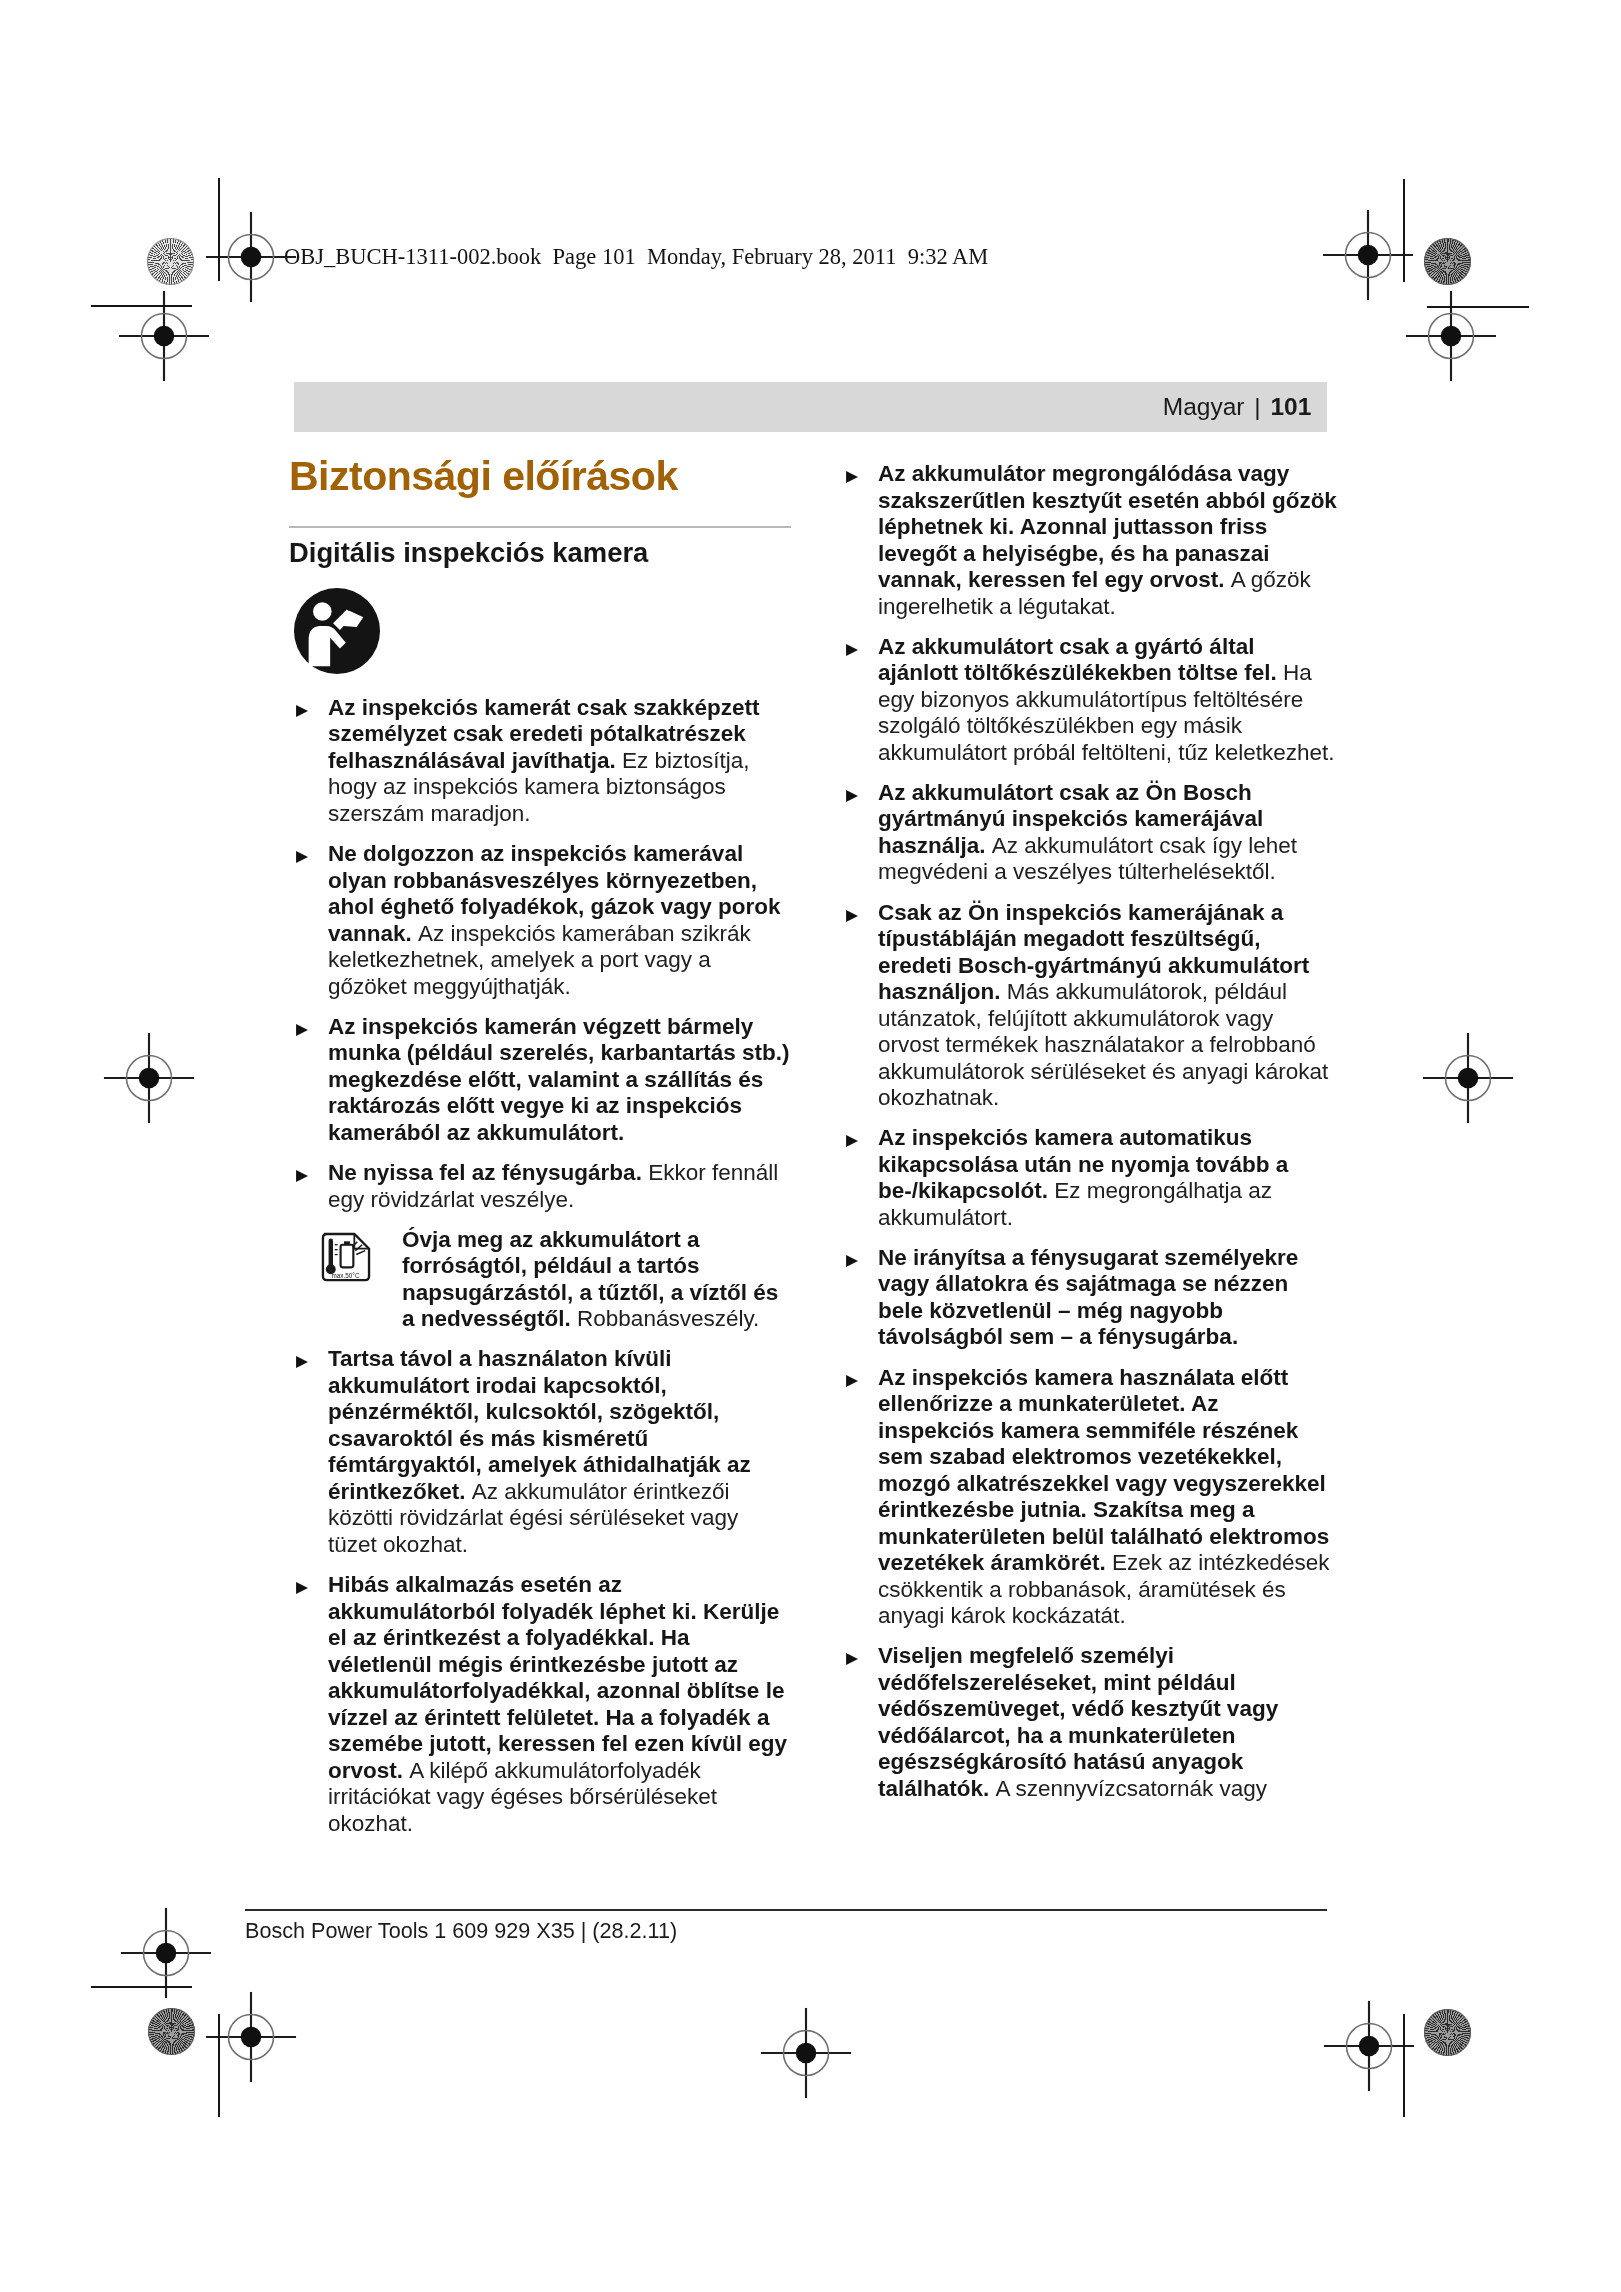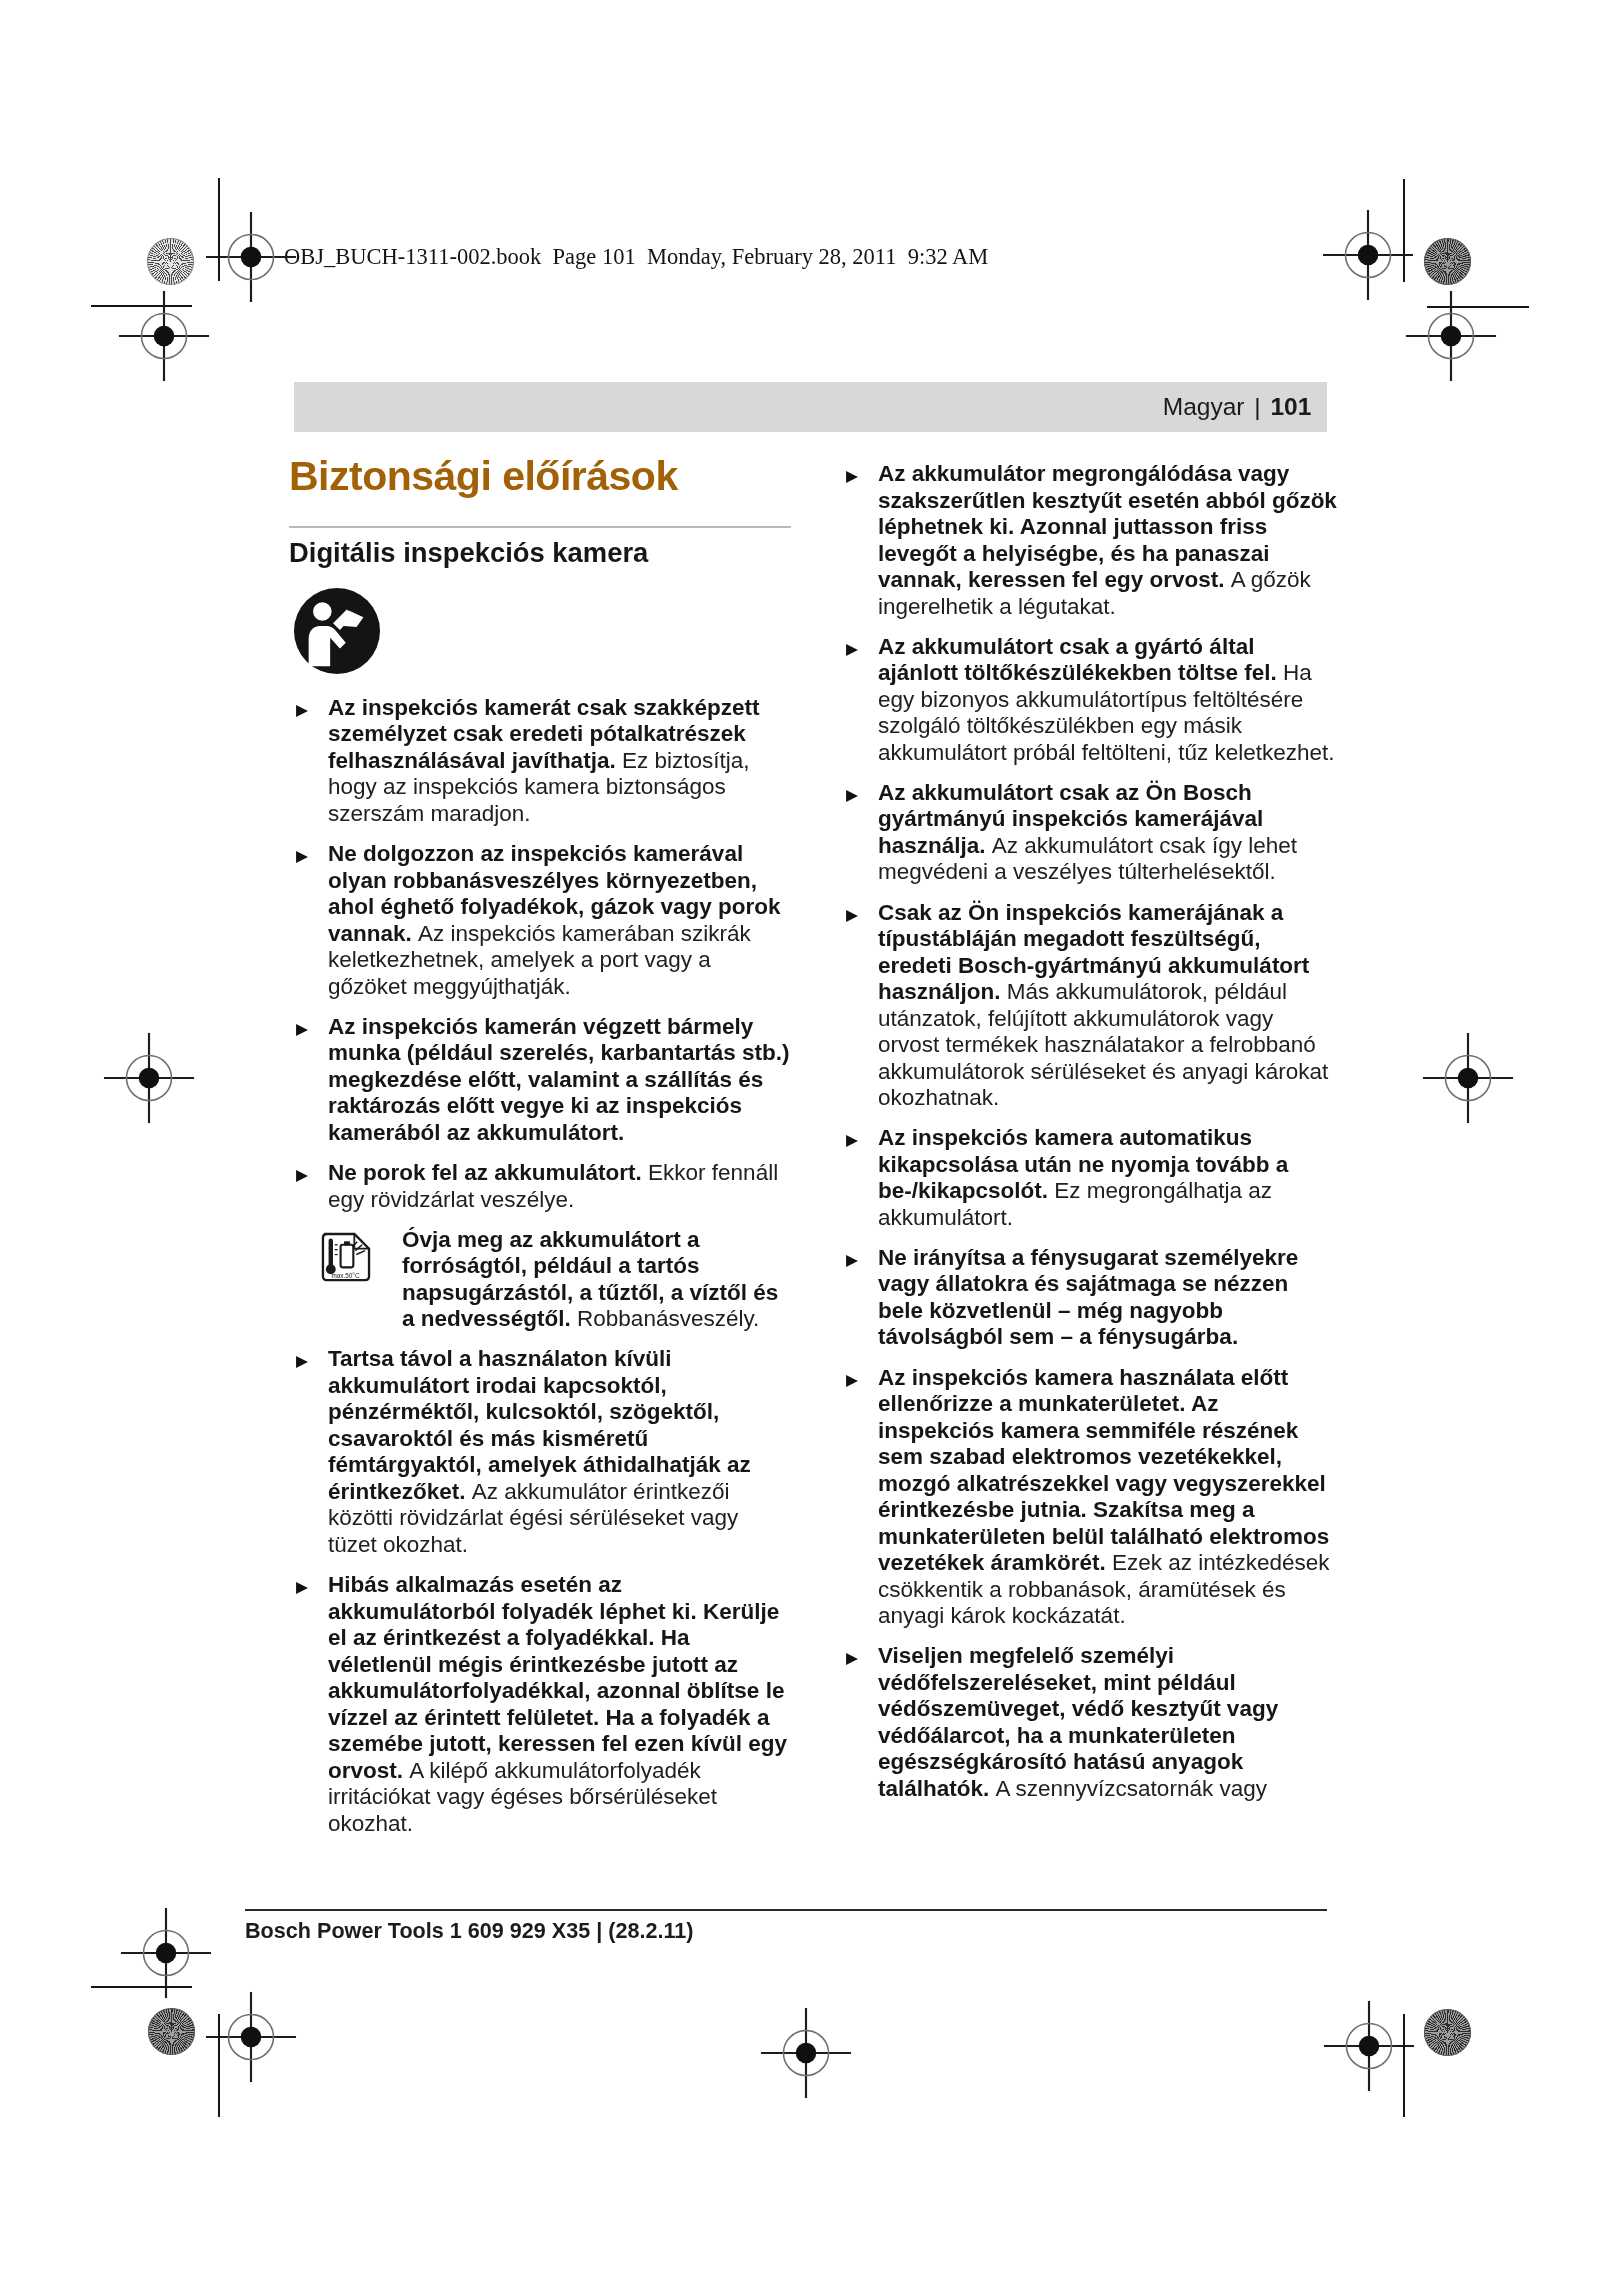--- a/index.html
+++ b/index.html
@@ -38,21 +38,21 @@
   .item .txt b{font-weight:bold;color:#161616;}
   .bullet{position:relative;padding-left:39px;}
   .bullet .marker{position:absolute;left:6.9px;top:2px;font-size:15.7px;color:#111;}
   .icon-note{display:flex;}
   .icon-note .icon-wrap{width:113px;flex:none;padding-left:3.9px;box-sizing:border-box;}
   .icon-note .icon-wrap.small svg{margin-left:26.5px;margin-top:4.9px;}
   .icon-note .txt{flex:1;}
 
   
   .footer-rule{position:absolute;left:245px;top:1909px;width:1082px;height:2px;background:#2b2b2b;}
-  .footer-text{position:absolute;left:245px;top:1918px;font-size:21.6px;color:#1c1c1c;font-weight:bold;}
+  .footer-text{position:absolute;left:245px;top:1918px;font-size:21.6px;color:#1c1c1c;}
 
   
   .regmark{position:absolute;width:94px;height:94px;pointer-events:none;}
   .pinwheel{
     position:absolute;width:47px;height:47px;border-radius:50%;
     background:repeating-conic-gradient(#4a4a4a 0deg 2.5deg,#e3e3e3 2.5deg 6.5deg);
     box-shadow:inset 0 0 0 1px #8a8a8a;
   }
   .pinwheel.dark{
     background:repeating-conic-gradient(#2d2d2d 0deg 3deg,#9d9d9d 3deg 6.5deg);
@@ -94,21 +94,21 @@
         <div class="item bullet">
           <span class="marker">▶</span>
           <div class="txt"><b>Ne dolgozzon az inspekciós kamerával olyan robbanásveszélyes környezetben, ahol éghető folyadékok, gázok vagy porok vannak. </b><span>Az inspekciós kamerában szikrák keletkezhetnek, amelyek a port vagy a gőzöket meggyújthatják.</span></div>
         </div>
         <div class="item bullet">
           <span class="marker">▶</span>
           <div class="txt"><b>Az inspekciós kamerán végzett bármely munka (például szerelés, karbantartás stb.) megkezdése előtt, valamint a szállítás és raktározás előtt vegye ki az inspekciós kamerából az akkumulátort.</b></div>
         </div>
         <div class="item bullet">
           <span class="marker">▶</span>
-          <div class="txt"><b>Ne porok fel az akkumulátort. </b><span>Ekkor fennáll egy rövidzárlat veszélye.</span></div>
+          <div class="txt"><b>Ne nyissa fel az fénysugárba. </b><span>Ekkor fennáll egy rövidzárlat veszélye.</span></div>
         </div>
         <div class="item icon-note">
           <span class="icon-wrap small"><svg width="53" height="51" viewBox="0 0 54 52" style="font-size:23px">
               <path d="M5 2 H36 L51 17 V45 Q51 49 47 49 H8 Q4 49 4 45 V6 Q4 2 8 2 Z" fill="none" stroke="#1a1a1a" stroke-width="2.4"></path>
               <path d="M36 2 L36 17 L51 17" fill="none" stroke="#1a1a1a" stroke-width="1.8"></path>
               <line x1="12" y1="9" x2="12" y2="33" stroke="#1a1a1a" stroke-width="4.5" stroke-linecap="round"></line>
               <circle cx="12" cy="38" r="5" fill="#1a1a1a"></circle>
               <line x1="16" y1="13" x2="19" y2="13" stroke="#1a1a1a" stroke-width="1.3"></line>
               <line x1="16" y1="18" x2="19" y2="18" stroke="#1a1a1a" stroke-width="1.3"></line>
               <line x1="16" y1="23" x2="19" y2="23" stroke="#1a1a1a" stroke-width="1.3"></line>

